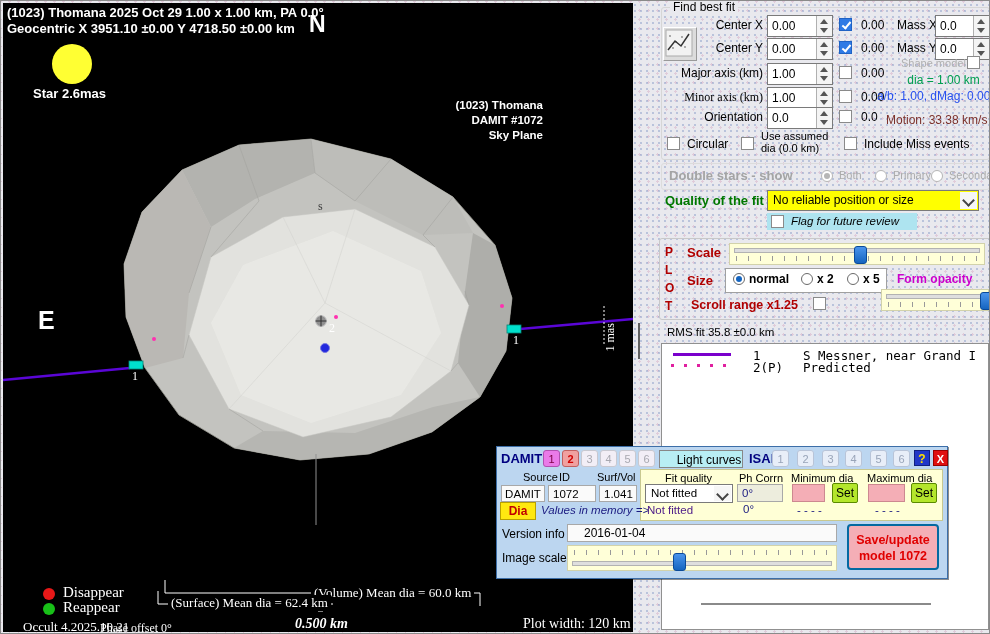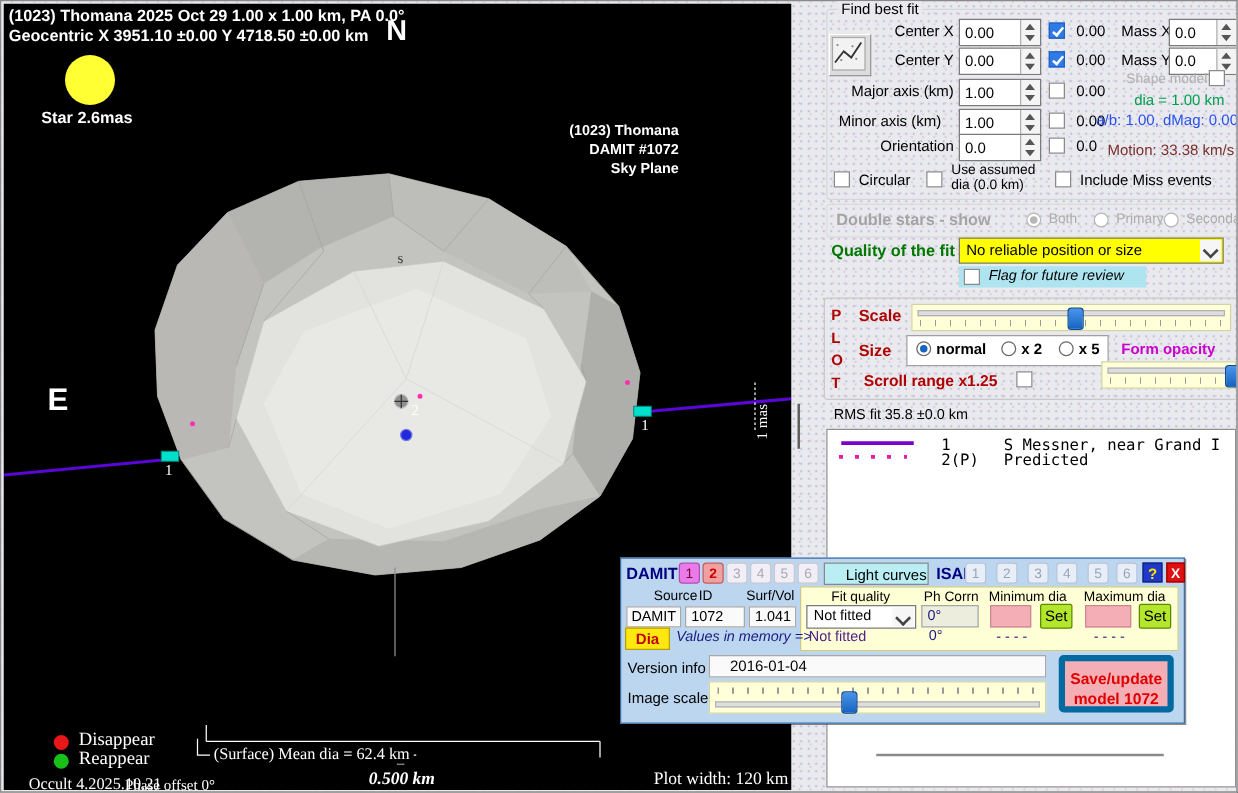--- a/index.html
+++ b/index.html
@@ -123,20 +123,21 @@
     <div class="pt serif" style="left:129px;top:366px;font-size:12px;">1</div>
     <div class="pt serif" style="left:510px;top:330px;font-size:12px;">1</div>
     <div class="pt serif" style="left:326px;top:318px;font-size:12px;">2</div>
     <div class="pt serif" style="left:582px;top:316px;width:50px;font-size:12px;transform:rotate(-90deg);">1 mas</div>
 
     <div class="pt" style="left:40px;top:585px;width:12px;height:12px;border-radius:50%;background:#e81818;"></div>
     <div class="pt serif" style="left:60px;top:581px;font-size:15px;">Disappear</div>
     <div class="pt" style="left:40px;top:600px;width:12px;height:12px;border-radius:50%;background:#18c018;"></div>
     <div class="pt serif" style="left:60px;top:596px;font-size:15px;">Reappear</div>
 
+    <div class="pt serif" style="left:308px;top:582px;background:#000;padding:0 3px;font-size:13px;">(Volume) Mean dia = 60.0 km</div>
     <div class="pt serif" style="left:165px;top:592px;background:#000;padding:0 3px;font-size:13px;">(Surface) Mean dia = 62.4 km</div>
     <div class="pt serif" style="left:20px;top:616px;font-size:13px;">Occult 4.2025.10.21</div>
     <div class="pt serif" style="left:97px;top:618px;font-size:12px;">Phase offset 0°</div>
     <div class="pt serif bold" style="left:292px;top:613px;font-size:14px;font-style:italic;">0.500 km</div>
     <div class="pt serif" style="left:520px;top:613px;font-size:14px;">Plot width: 120 km</div>
   </div>
 
   <div class="abs" style="left:637px;top:322px;width:2px;height:36px;background:#606060;"></div>
 
   <div class="group" style="left:660px;top:6px;width:327px;height:151px;">
@@ -187,21 +188,21 @@
 
   <div class="lbl" style="left:670px;top:65px;width:92px;text-align:right;">Major axis (km)</div>
   <div class="spin" style="left:766px;top:62px;width:64px;">
       <span class="v">1.00</span>
       <span class="ud"></span>
     </div>
   <span class="cb" style="left:838px;top:65px;"></span>
   <div class="lbl" style="left:860px;top:65px;">0.00</div>
   <div class="lbl" style="left:895px;top:72px;width:95px;text-align:center;color:#00a050;">dia = 1.00 km</div>
 
-  <div class="lbl" style="left:670px;top:89px;width:92px;text-align:left;">Minor axis (km)</div>
+  <div class="lbl" style="left:670px;top:89px;width:92px;text-align:right;font-family:Liberation Serif, serif;">Minor axis (km)</div>
   <div class="spin" style="left:766px;top:86px;width:64px;">
       <span class="v">1.00</span>
       <span class="ud"></span>
     </div>
   <span class="cb" style="left:838px;top:89px;"></span>
   <div class="lbl" style="left:860px;top:89px;">0.00</div>
   <div class="lbl" style="left:876px;top:88px;width:112px;text-align:center;color:#2850f0;">a/b: 1.00, dMag: 0.00</div>
 
   <div class="lbl" style="left:690px;top:109px;width:72px;text-align:right;">Orientation</div>
   <div class="spin" style="left:766px;top:106px;width:64px;">
@@ -319,21 +320,21 @@
 
     <div class="dp bold" style="left:3px;top:55px;width:36px;height:18px;background:#ffe810;border:1px solid #b8a000;color:#c00000;font-size:12px;text-align:center;line-height:17px;box-sizing:border-box;">Dia</div>
     <div class="dp" style="left:44px;top:57px;font-size:11.5px;font-style:italic;color:#1a1a80;">Values in memory =&gt;</div>
     <div class="dp" style="left:150px;top:57px;font-size:11.5px;color:#50208a;">Not fitted</div>
     <div class="dp" style="left:246px;top:56px;font-size:11.5px;color:#1a1a80;">0°</div>
     <div class="dp" style="left:300px;top:57px;font-size:11.5px;color:#1a1a80;">- - - -</div>
     <div class="dp" style="left:378px;top:57px;font-size:11.5px;color:#1a1a80;">- - - -</div>
 
     <div class="dp" style="left:5px;top:80px;font-size:12px;">Version info</div>
     <div class="fld" style="left:70px;top:77px;width:270px;height:18px;padding-left:16px;line-height:17px;font-size:12px;">2016-01-04</div>
-    <div class="dp bold" style="left:350px;top:77px;width:92px;height:46px;background:#f4aeb6;border:5px solid #0369a1;border-radius:4px;color:#e00000;font-size:12.5px;text-align:center;box-sizing:border-box;padding-top:6px;line-height:16px;">
+    <div class="dp bold" style="left:350px;top:77px;width:92px;height:46px;background:#f4aeb6;border:2px solid #0369a1;border-radius:4px;color:#e00000;font-size:12.5px;text-align:center;box-sizing:border-box;padding-top:6px;line-height:16px;">
       <div>Save/update</div>
       <div>model 1072</div>
     </div>
     <div class="dp" style="left:5px;top:104px;font-size:12px;">Image scale</div>
     <div class="slider" style="left:70px;top:98px;width:270px;height:26px;background:#ffffd8;">
       <span class="ticks" style="top:4px;"></span>
         <span class="groove" style="top:15px;"></span>
       <span class="thumb" style="left:39%;top:7px;"></span>
     </div>
   </div>

